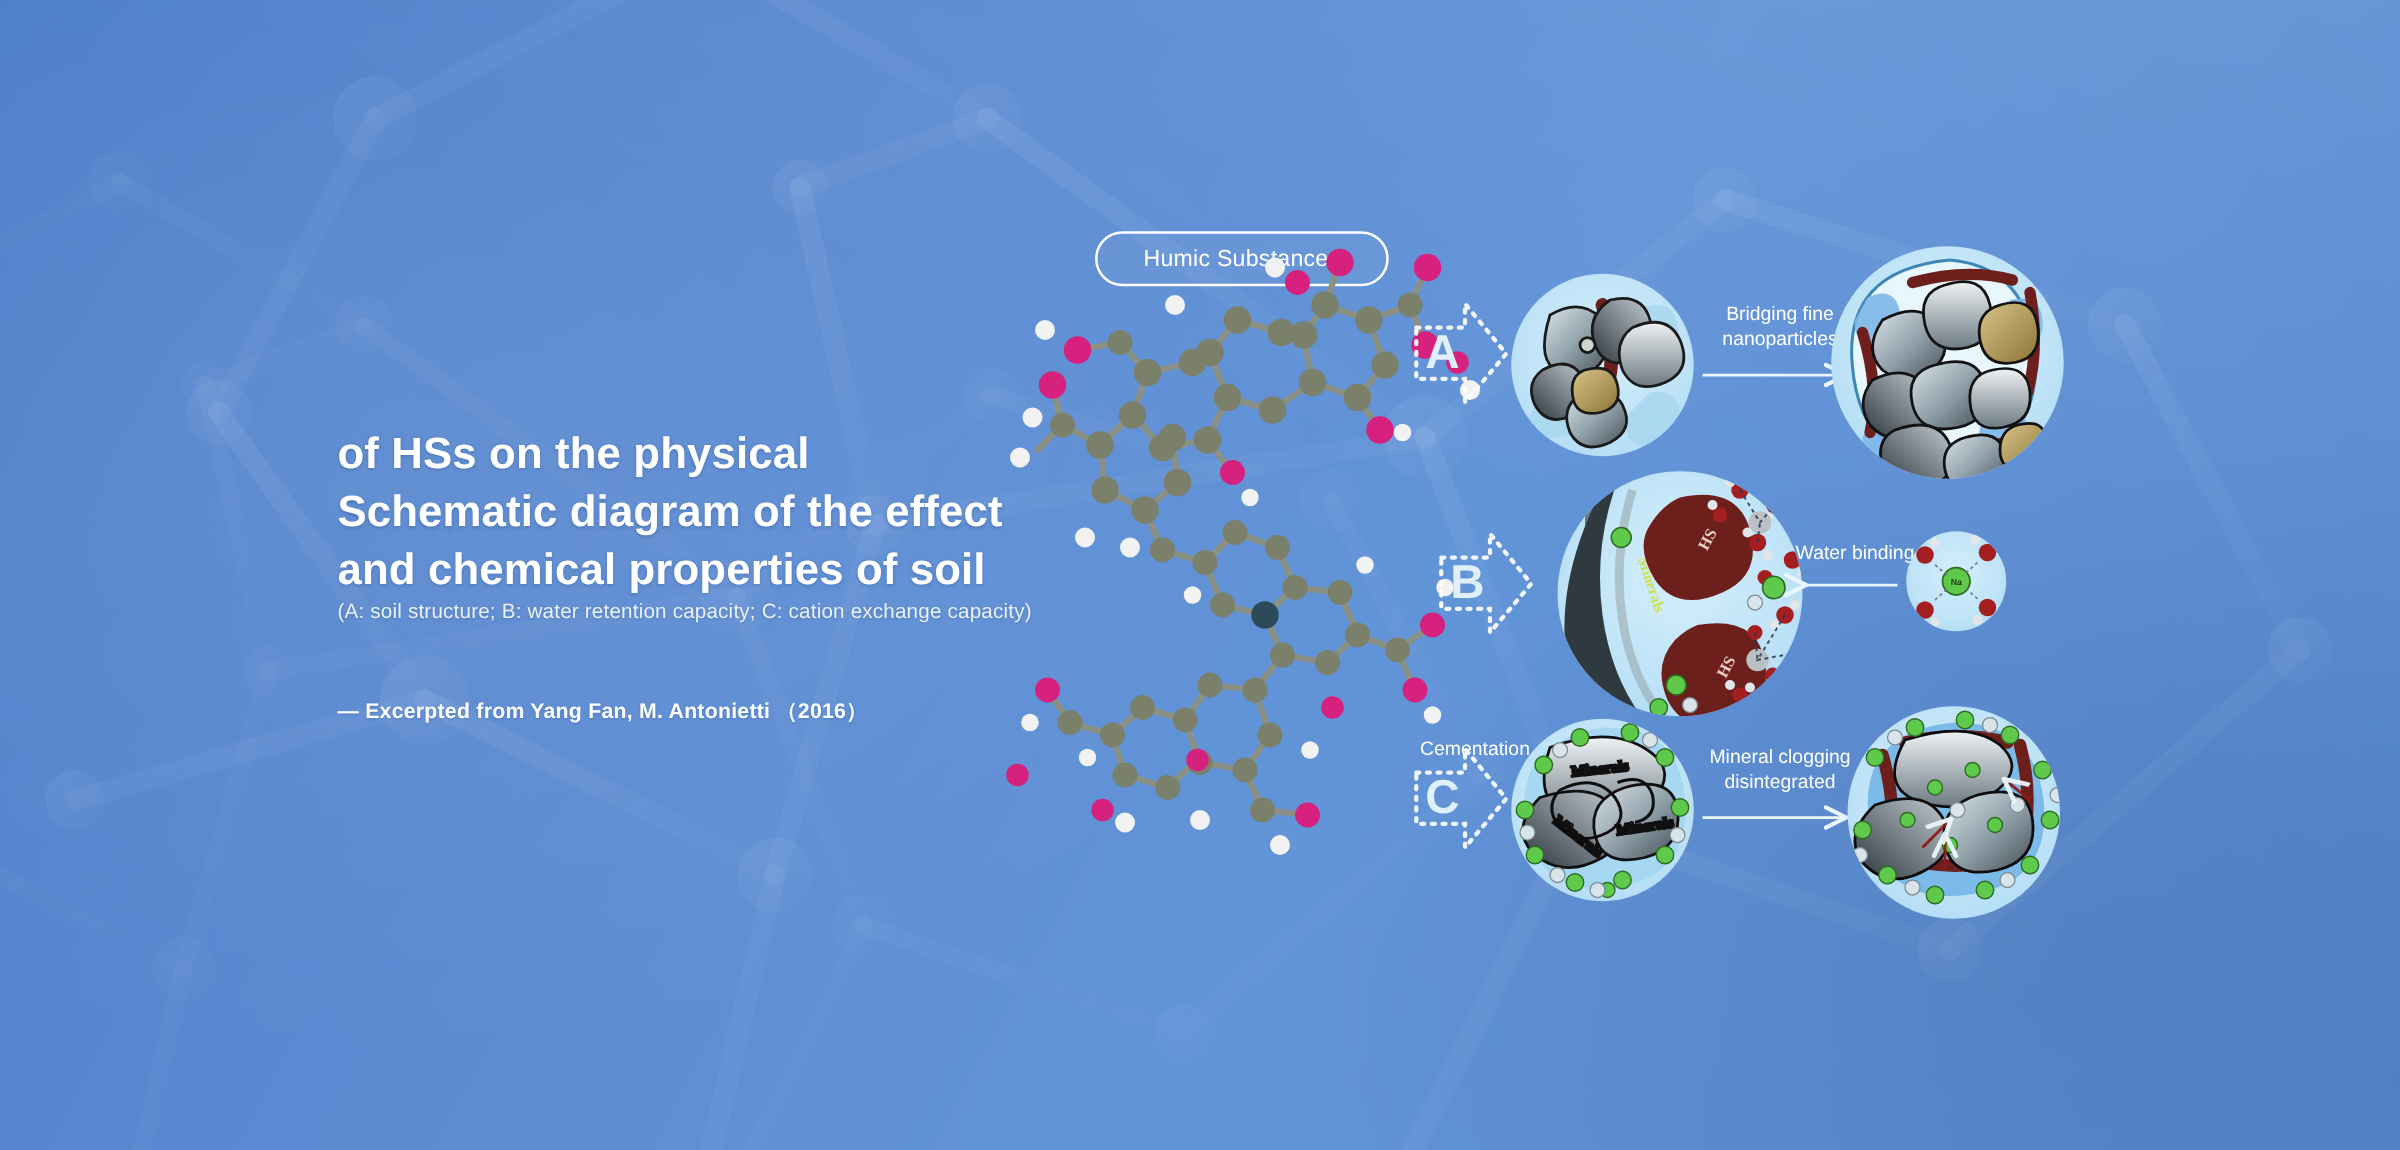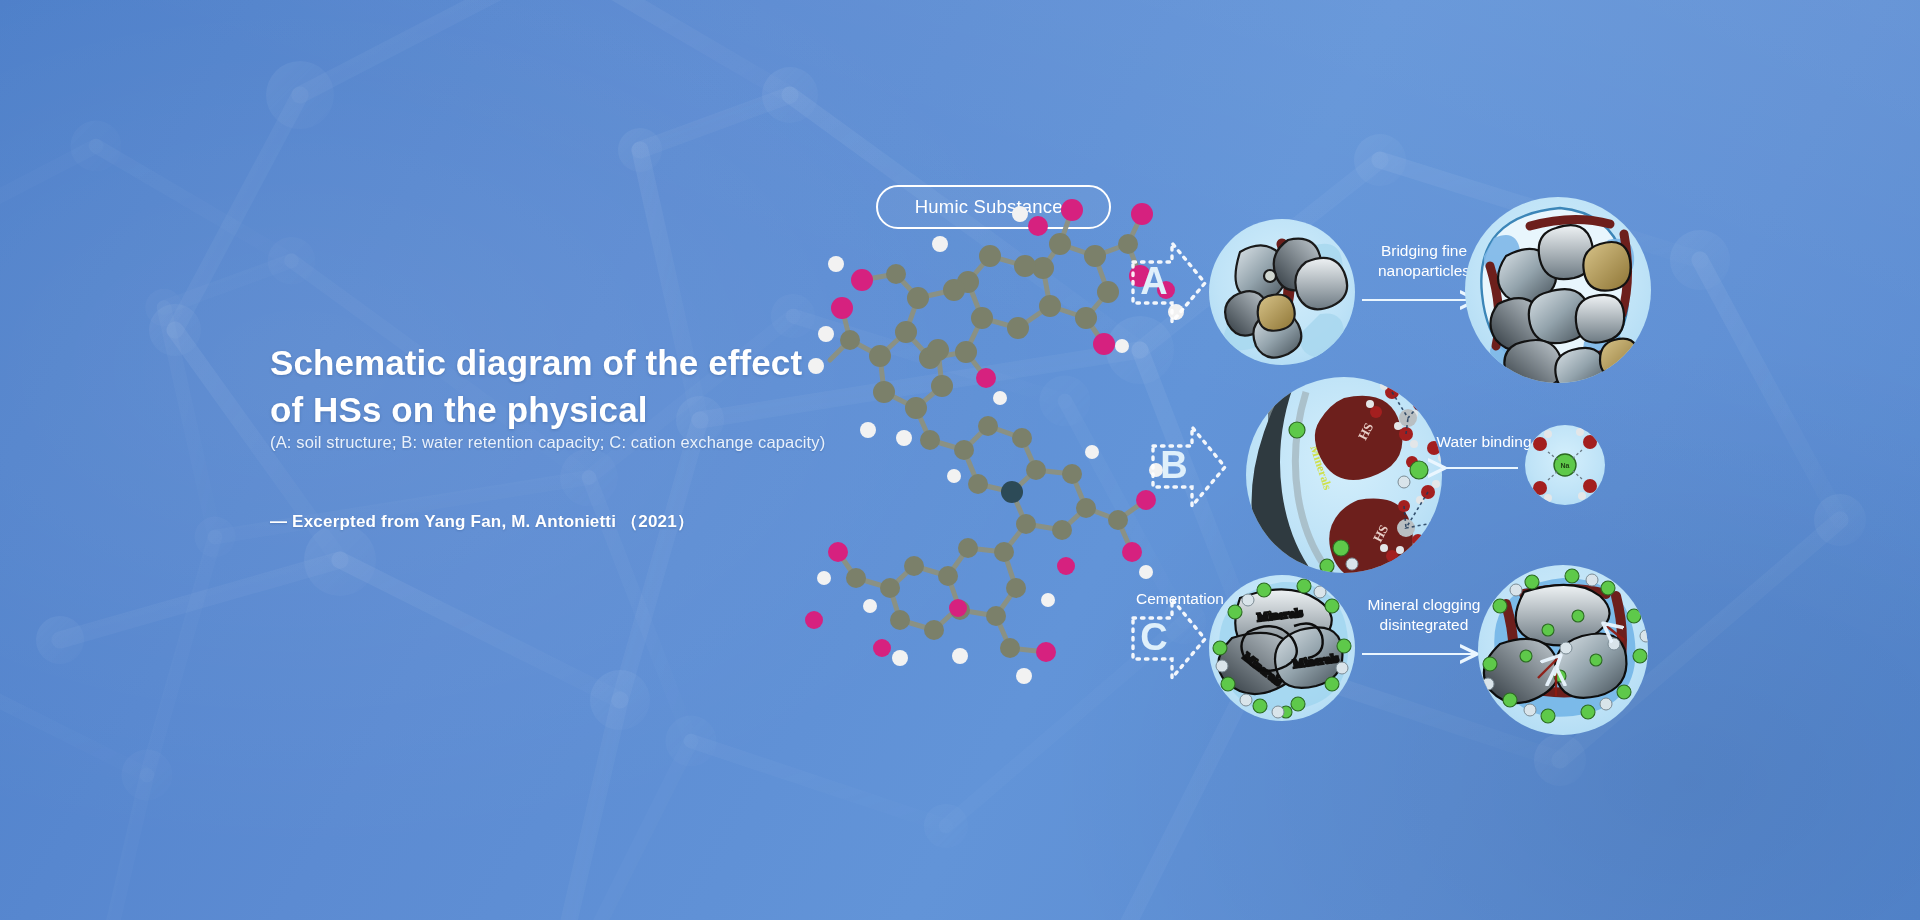--- a/index.html
+++ b/index.html
@@ -162,25 +162,26 @@
     </defs>
     <use href="#wm-net"></use>
     <g opacity=".55" transform="translate(-380,180) scale(.85)">
         <use href="#wm-net"></use>
       </g>
   </svg>
   <div id="bg-sheen"></div>
 
   <div id="left-text">
     <div id="page-title">
+      <span class="tl">of HSs on the physical</span>
       <span class="tl">Schematic diagram of the effect</span>
-      <span class="tl">of HSs on the physical</span>
+      <span class="tl">and chemical properties of soil</span>
     </div>
     <div id="subtitle">(A: soil structure; B: water retention capacity; C: cation exchange capacity)</div>
-    <div id="attribution">— Excerpted from Yang Fan, M. Antonietti （2021）</div>
+    <div id="attribution">— Excerpted from Yang Fan, M. Antonietti （2016）</div>
   </div>
 
   <div id="hs-chip">
     <span>Humic Substances</span>
   </div>
 
   <svg id="diagram" viewBox="0 0 1920 920">
     <defs>
       <radialGradient id="circFill" cx="50%" cy="42%" r="62%">
         <stop offset="0%" stop-color="#d4effc"></stop>

